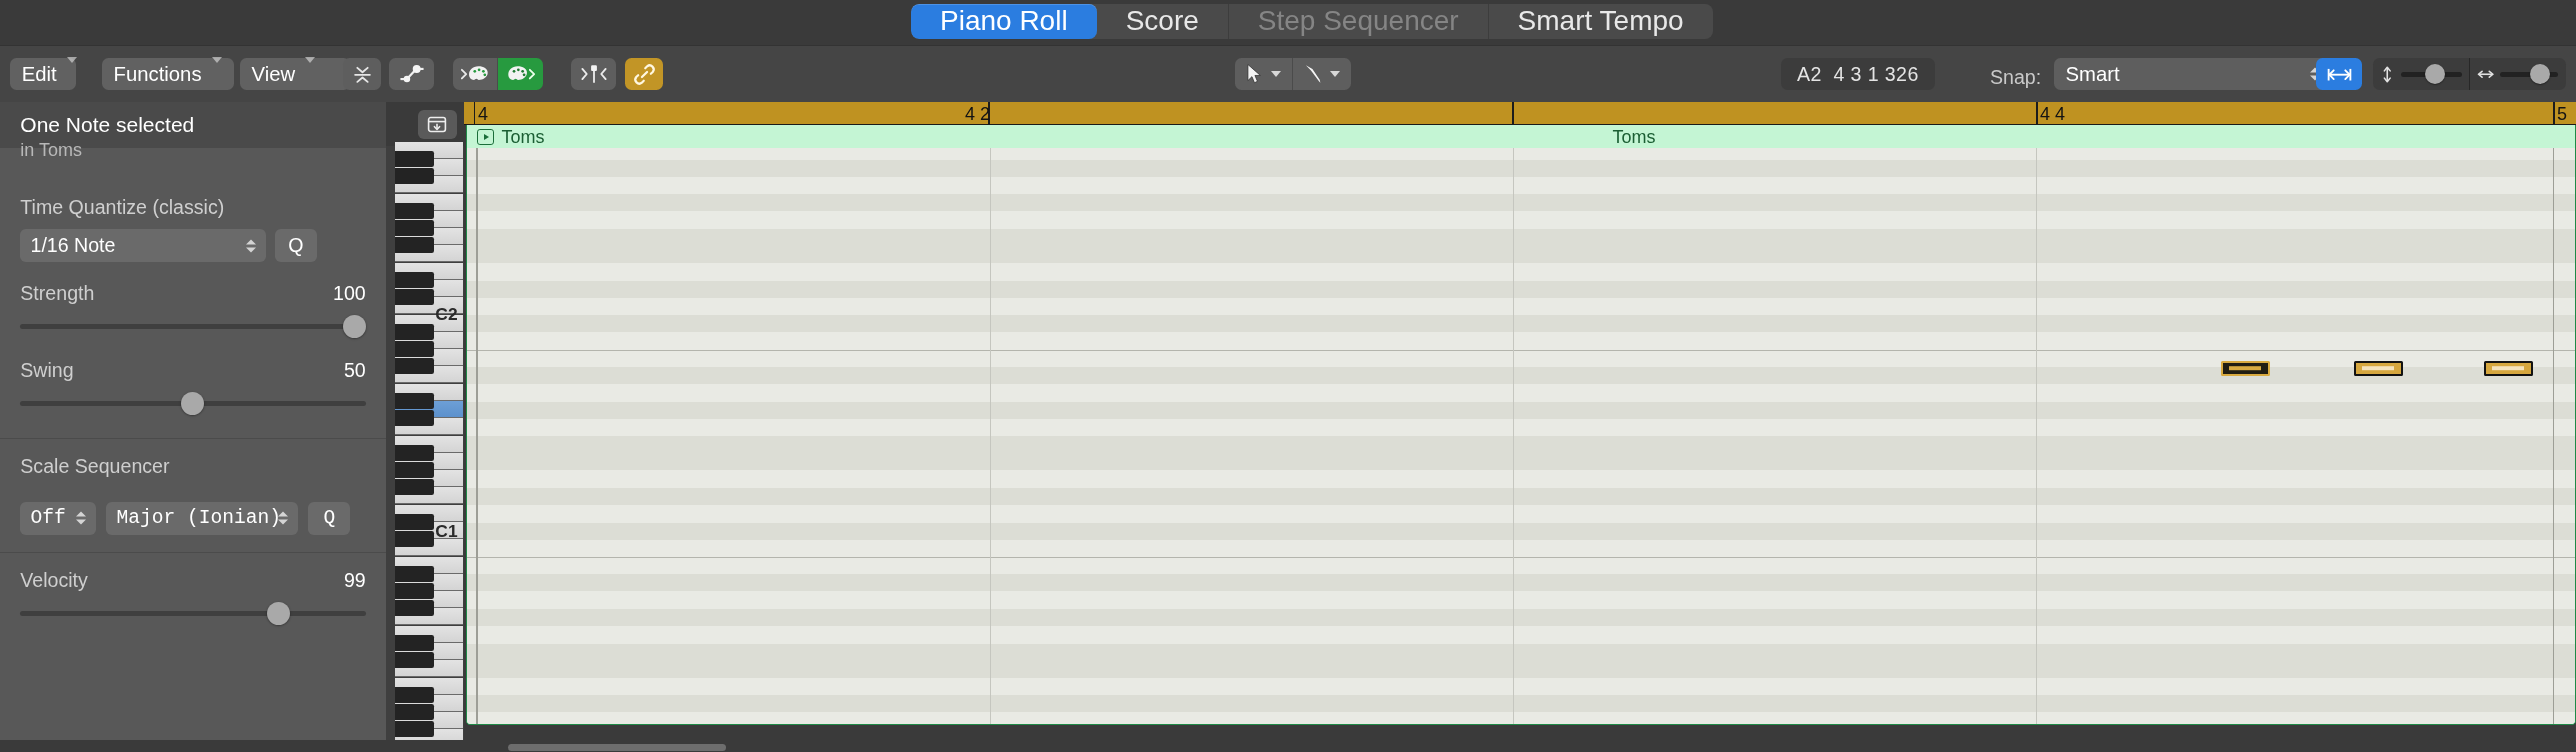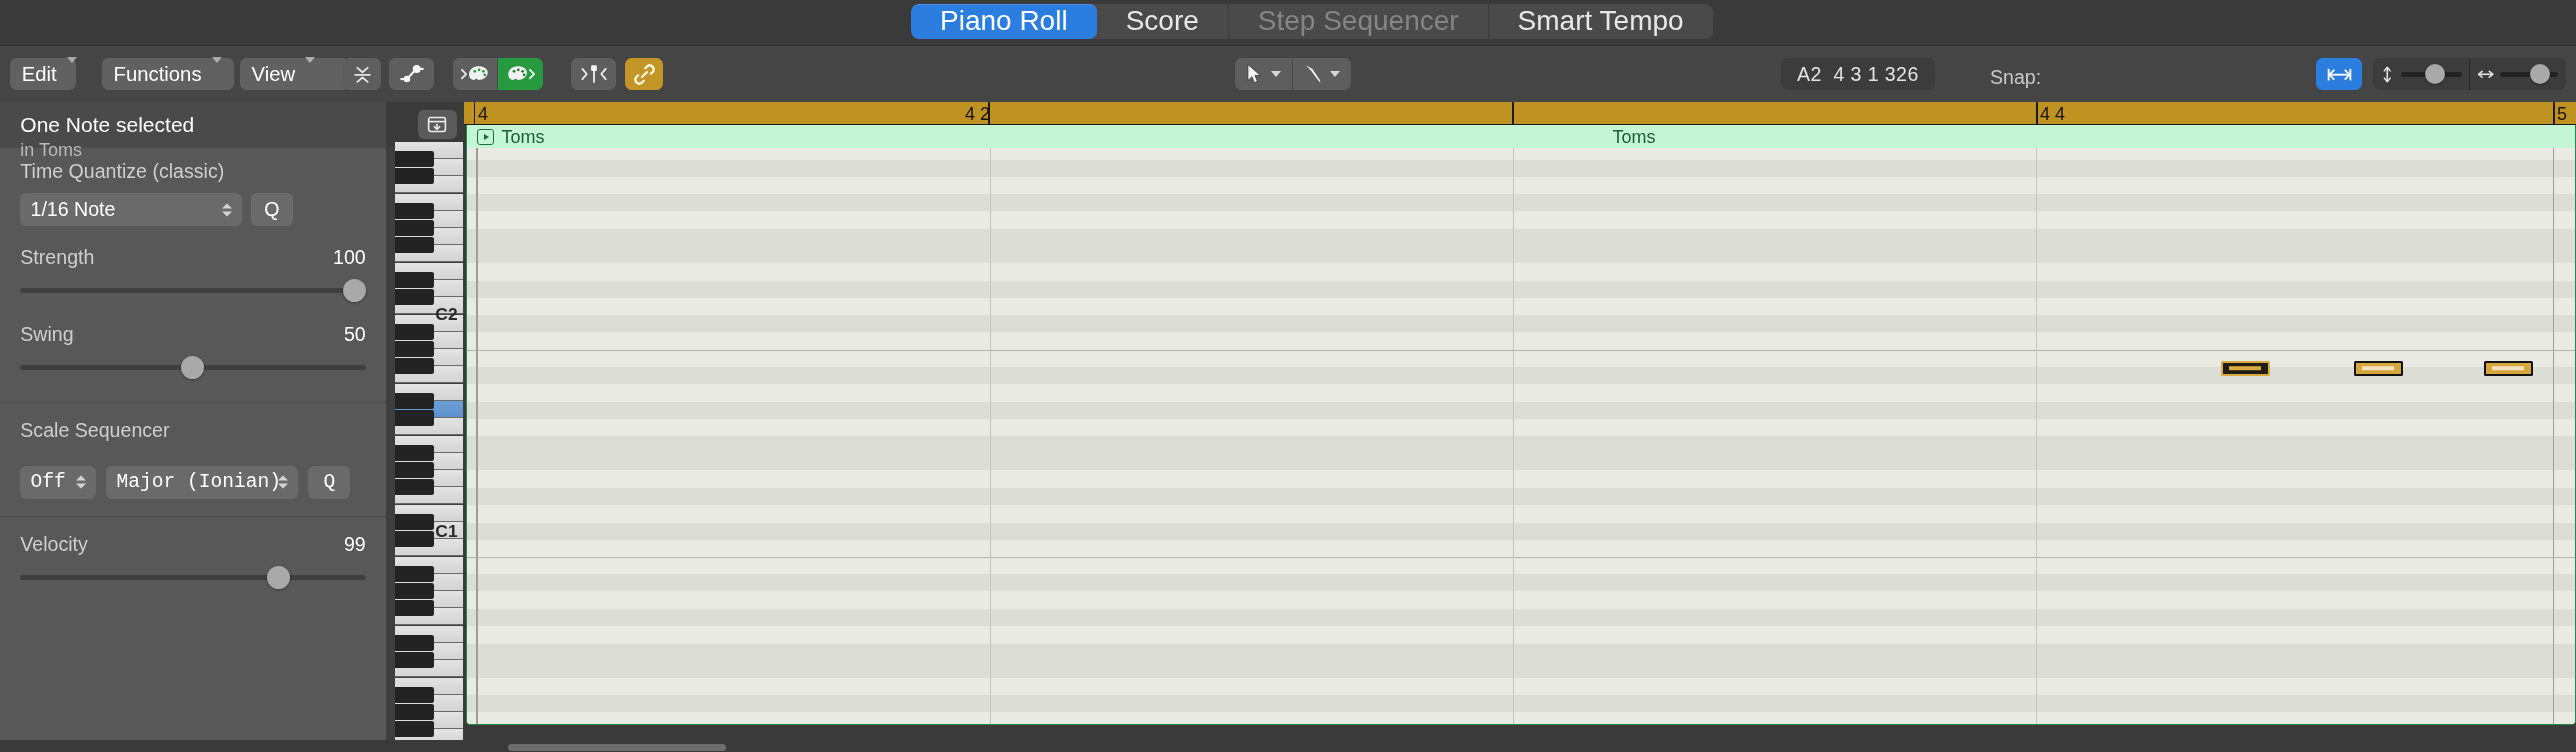--- a/index.html
+++ b/index.html
@@ -357,20 +357,27 @@
       <span class="chev-dn"></span>
     </div>
   </div>
 
   <div class="posdisplay" style="left:1781px;">
     <span>A2</span>
     <span>4 3 1 326</span>
   </div>
 
   <div class="snaplabel" style="left:1990px;">Snap:</div>
+  <div class="snapsel" style="left:2054px;">
+    <span>Smart</span>
+    <span class="updown">
+        <i class="up"></i>
+        <i class="down"></i>
+      </span>
+  </div>
 
   <div class="bluebtn" style="left:2316px;">
     <svg width="29" height="17.4" viewBox="0 0 40 24">
       <line x1="5" y1="4" x2="5" y2="20" stroke="#fff" stroke-width="2.6"></line>
       <line x1="35" y1="4" x2="35" y2="20" stroke="#fff" stroke-width="2.6"></line>
       <line x1="5" y1="12" x2="35" y2="12" stroke="#fff" stroke-width="2.6"></line>
       <polyline points="12,6 6,12 12,18" fill="none" stroke="#fff" stroke-width="2.6" stroke-linecap="round" stroke-linejoin="round"></polyline>
       <polyline points="28,6 34,12 28,18" fill="none" stroke="#fff" stroke-width="2.6" stroke-linecap="round" stroke-linejoin="round"></polyline>
     </svg>
   </div>
@@ -398,25 +405,25 @@
   </div>
 </div>
 
 <div class="inspector">
 
   <div class="insp-head">
     <div class="insp-title">One Note selected</div>
     <div class="insp-sub">in Toms</div>
   </div>
 
-  <div class="insp-sec" style="padding-top:12px;">
+  <div class="insp-sec" style="padding-top:12px;margin-top:36px;">
     <div class="insp-lab">Time Quantize (classic)</div>
 
     <div class="row" style="margin-top:10.2px;gap:8.7px;">
-      <div class="popup" style="width:222px;">
+      <div class="popup" style="width:246px;">
         <span>1/16 Note</span>
         <span class="updown">
             <i class="up"></i>
             <i class="down"></i>
           </span>
       </div>
       <div class="qbtn">Q</div>
     </div>
 
     <div class="row" style="margin-top:20.3px;justify-content:space-between;">

